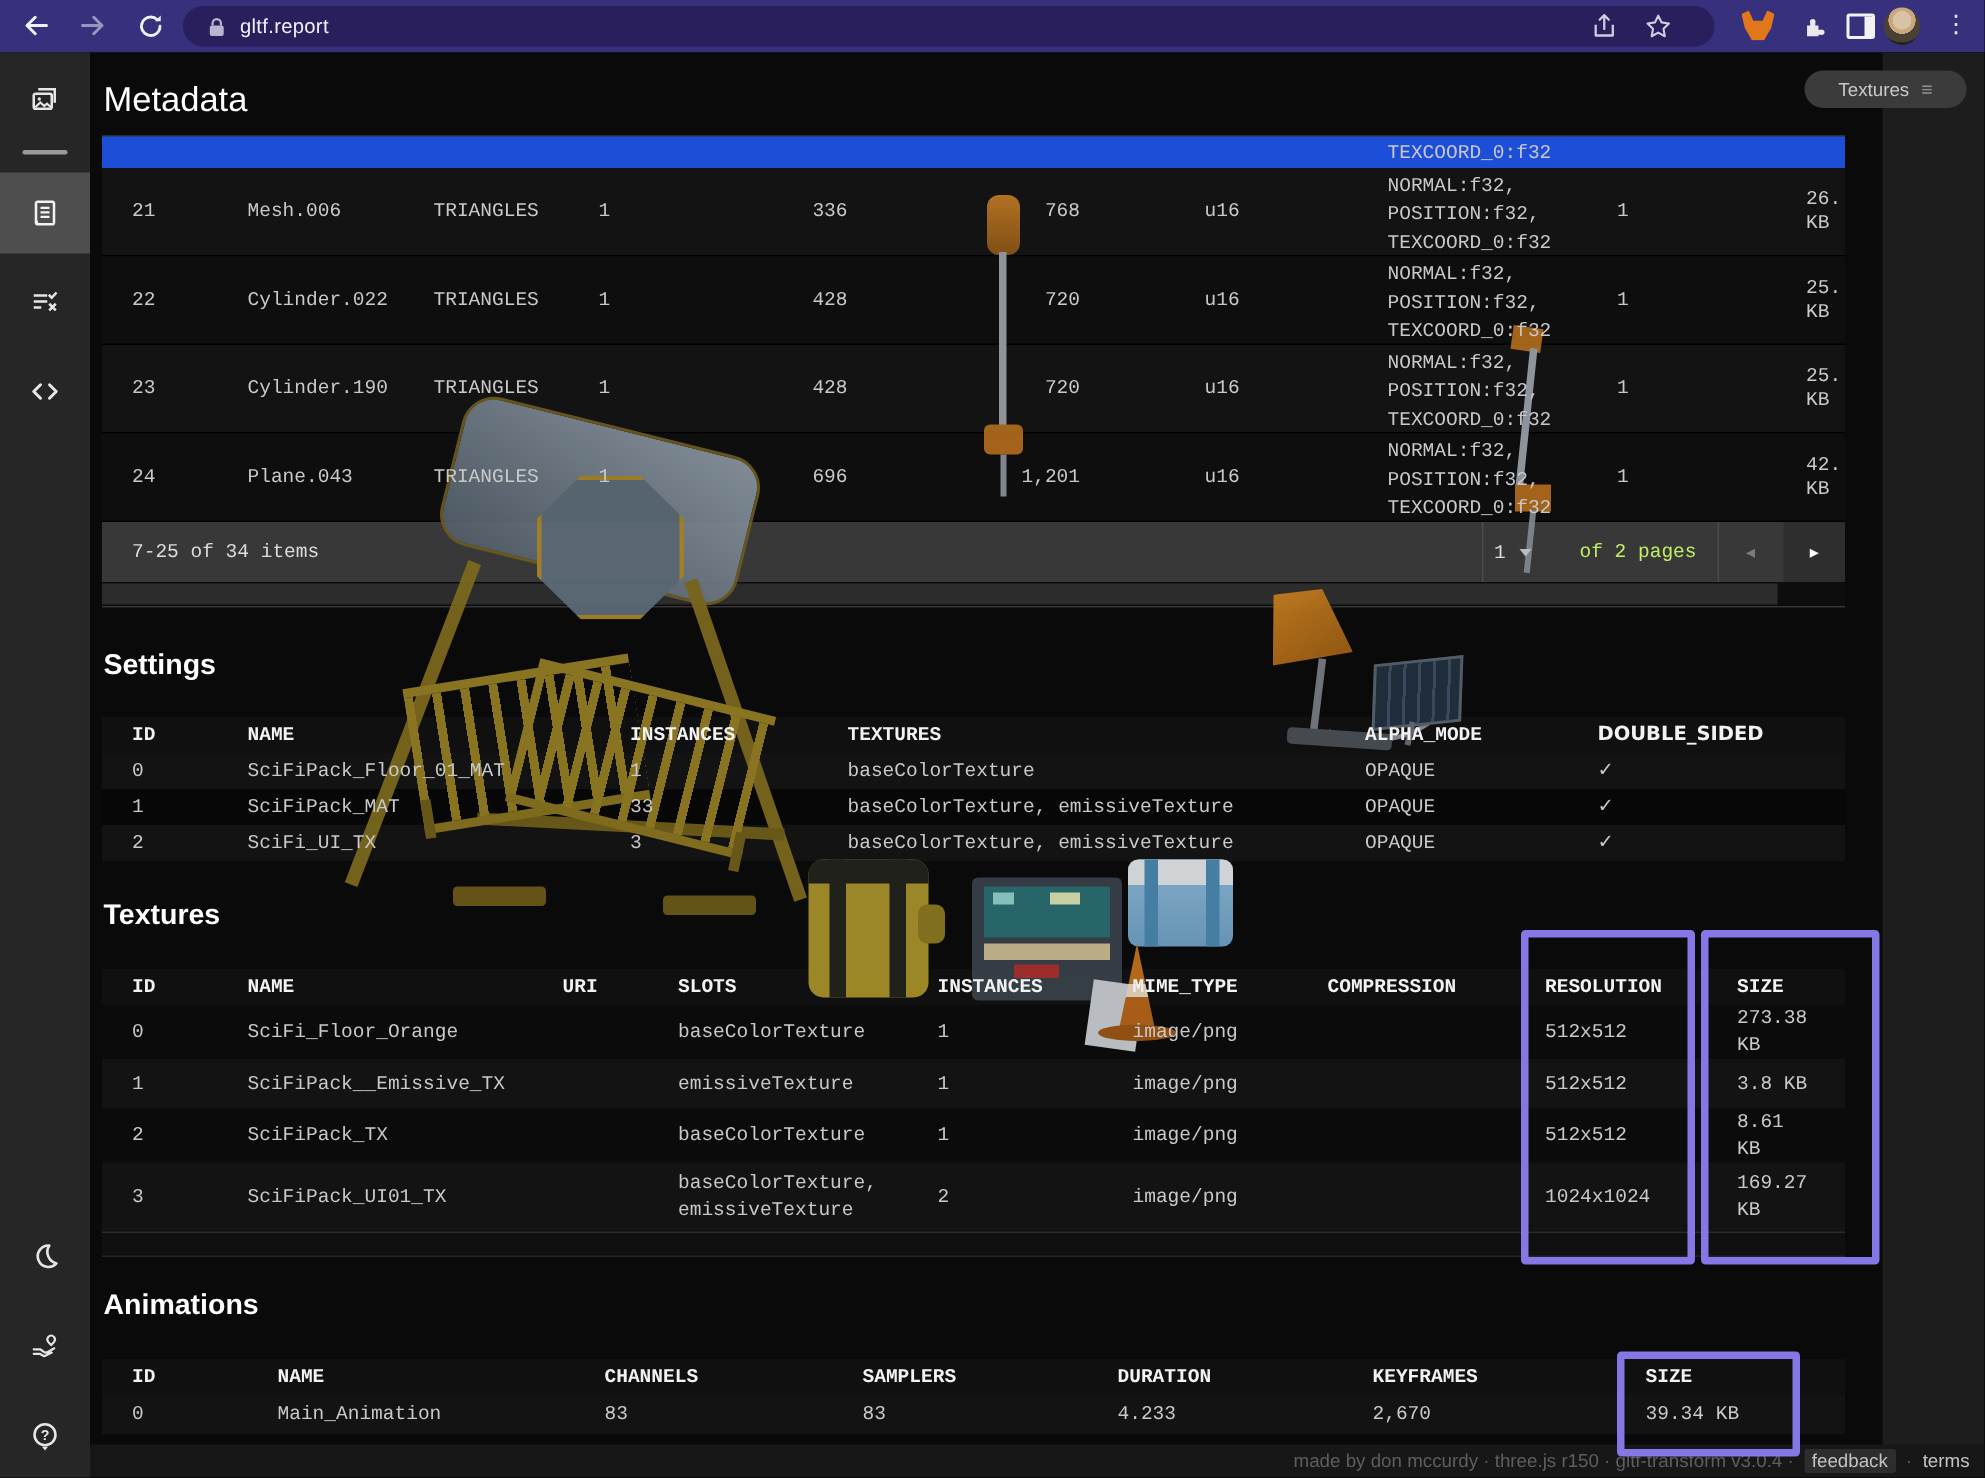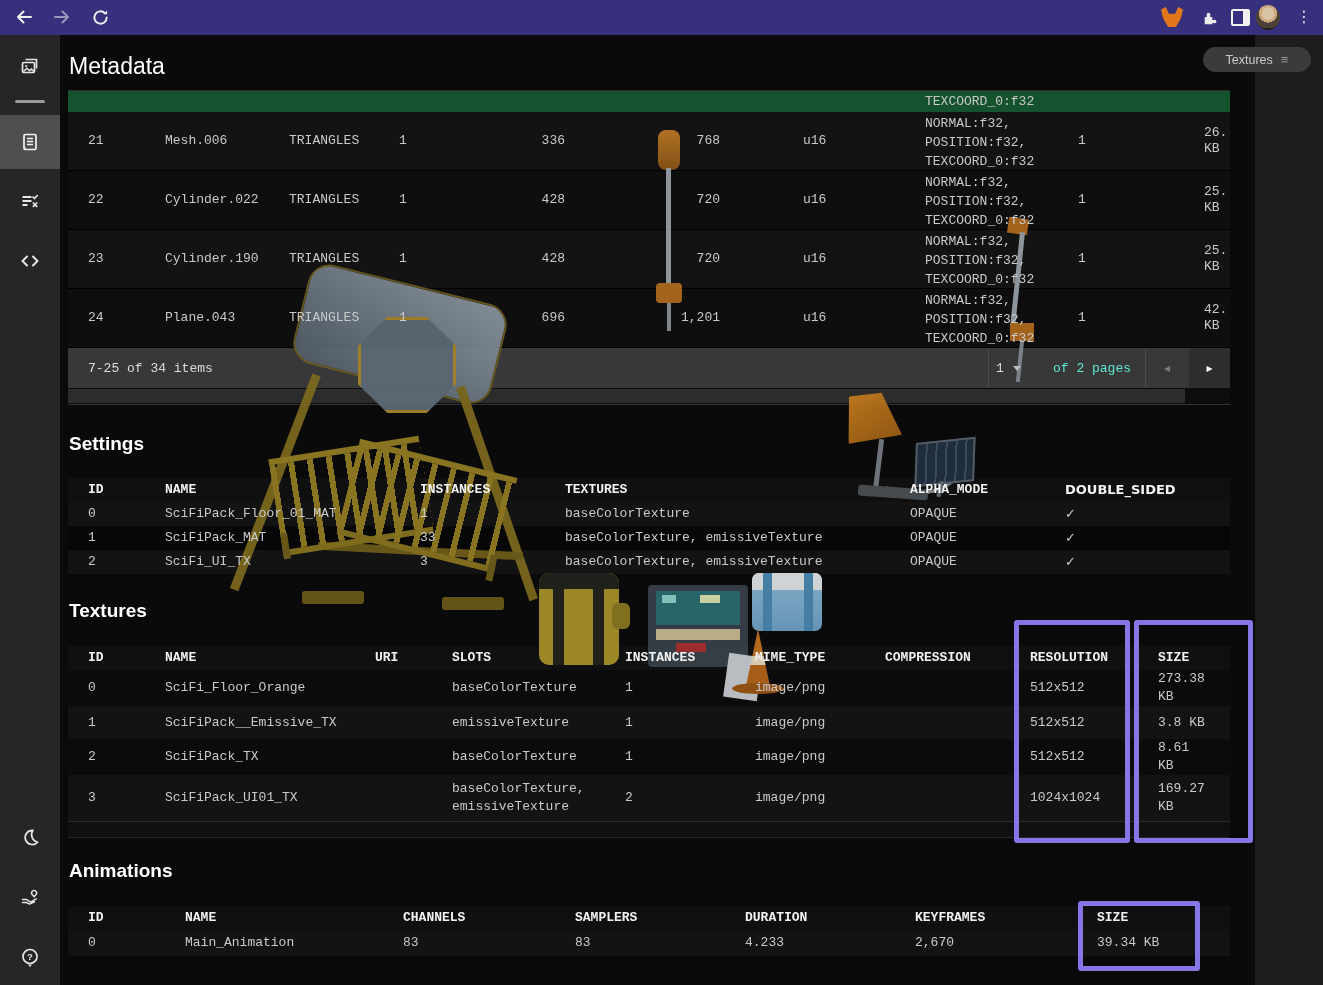--- a/index.html
+++ b/index.html
@@ -53,21 +53,21 @@
   .t-id{left:20px}.t-name{left:97px}.t-uri{left:307px}.t-slots{left:384px;width:145px;white-space:normal;line-height:18px;}
   .t-inst{left:557px}.t-mime{left:687px}.t-comp{left:817px}.t-res{left:962px}.t-size{left:1090px;width:52px;white-space:normal;line-height:18px;}
   
   .n-id{left:20px}.n-name{left:117px}.n-chan{left:335px}.n-samp{left:507px}.n-dur{left:677px}.n-keyf{left:847px}.n-size{left:1029px}
   
   #pagbar{position:absolute;left:8px;top:313px;width:1162px;height:40px;background:#383838;}
   #pagbar .lbl{position:absolute;left:20px;top:50%;transform:translateY(-50%);font-size:13px;color:#dcdcdc;z-index:6;}
   .pag-sep{position:absolute;top:0;width:1px;height:40px;background:#4b4b4b;}
   #page-select{position:absolute;left:928px;top:0;height:40px;display:flex;align-items:center;color:#dcdcdc;font-size:13px;z-index:6;}
   .chev{width:0;height:0;border-left:4px solid transparent;border-right:4px solid transparent;border-top:5px solid #bdbdbd;display:inline-block;margin-left:9px;}
-  #pages-lbl{position:absolute;left:985px;top:50%;transform:translateY(-50%);font-size:13px;color:#5eead4;z-index:6;}
+  #pages-lbl{position:absolute;left:985px;top:50%;transform:translateY(-50%);font-size:13px;color:#bef264;z-index:6;}
   #prev-btn{position:absolute;left:1077px;top:0;width:44px;height:40px;display:flex;align-items:center;justify-content:center;color:#7c7c7c;font-size:12px;z-index:6;font-family:"DejaVu Sans",sans-serif;}
   #next-btn{position:absolute;left:1121px;top:0;width:41px;height:40px;background:#2e2e2e;display:flex;align-items:center;justify-content:center;color:#fff;font-size:12px;z-index:6;font-family:"DejaVu Sans",sans-serif;}
   #hscroll{position:absolute;left:8px;top:353px;width:1162px;height:16px;background:#0d0d0d;border-bottom:1px solid #343434;}
   #hscroll .thumb{position:absolute;left:0;top:1px;width:1117px;height:14px;background:rgba(255,255,255,.13);}
   #tex-strip{position:absolute;left:8px;top:786px;width:1162px;height:15px;background:#101010;border-top:1px solid #2c2c2c;border-bottom:1px solid #242424;}
   
   .hl{position:absolute;border:5px solid #8577e6;border-radius:3px;z-index:8;pointer-events:none;}
   
   #footer{position:absolute;left:0;top:928px;width:1263px;height:22px;background:#171717;z-index:7;
     display:flex;align-items:center;justify-content:flex-end;gap:7px;padding-right:10px;box-sizing:border-box;font-size:12.5px;}
@@ -90,20 +90,40 @@
   <div class="tb-ic" style="left:50px">
     <svg width="20" height="20" viewBox="0 0 20 20">
         <path d="M3 10h13 M10.5 4.5 16 10l-5.5 5.5" stroke="#9a95bd" stroke-width="2" fill="none" stroke-linecap="round" stroke-linejoin="round"></path>
       </svg>
   </div>
   <div class="tb-ic" style="left:88px">
     <svg width="19" height="19" viewBox="0 0 20 20">
         <path d="M16.5 10a6.5 6.5 0 1 1-1.9-4.6" stroke="#f0f0f0" stroke-width="2" fill="none" stroke-linecap="round"></path>
         <path d="M17 2.5v4h-4z" fill="#f0f0f0"></path>
       </svg>
+  </div>
+  <div id="url-pill">
+    <span class="lock">
+      <svg width="13" height="14" viewBox="0 0 14 15">
+          <rect x="2" y="6.5" width="10" height="7.5" rx="1.5" fill="#b9b6cf"></rect>
+          <path d="M4 6.5V4.8a3 3 0 0 1 6 0v1.7" stroke="#b9b6cf" stroke-width="1.6" fill="none"></path>
+        </svg>
+    </span>
+    <span id="url-text">gltf.report</span>
+    <div class="pill-right" style="right:62px;top:1px;position:absolute">
+      <svg width="19" height="19" viewBox="0 0 20 20">
+          <path d="M4 9v7.5h12V9" stroke="#cfcce0" stroke-width="1.6" fill="none" stroke-linejoin="round"></path>
+          <path d="M10 12V2.8 M6.8 5.4 10 2.2l3.2 3.2" stroke="#cfcce0" stroke-width="1.6" fill="none" stroke-linecap="round" stroke-linejoin="round"></path>
+        </svg>
+    </div>
+    <div class="pill-right" style="right:26px;top:1px;position:absolute">
+      <svg width="19" height="19" viewBox="0 0 20 20">
+          <path d="M10 2.6l2.3 4.7 5.2.8-3.8 3.7.9 5.2L10 14.5 5.4 17l.9-5.2L2.5 8.1l5.2-.8z" stroke="#cfcce0" stroke-width="1.5" fill="none" stroke-linejoin="round"></path>
+        </svg>
+    </div>
   </div>
   <div class="tb-ic" style="left:1160px">
       <div id="fox"></div>
     </div>
   <div class="tb-ic" style="left:1196px">
     <svg width="19" height="19" viewBox="0 0 20 20">
         <path fill="#eaeaea" d="M6 17V9.5h2.2V7.8a2 2 0 1 1 3.6 0v1.7H14v3h1.6a1.9 1.9 0 1 1 0 3.4H14V17z"></path>
       </svg>
   </div>
   <div class="tb-ic" style="left:1228px">
@@ -224,21 +244,21 @@
     <div style="left:677px;top:594px;width:42px;height:60px;background:linear-gradient(180deg,#c2701c 0 45%,#e8d8c0 45% 60%,#b5651a 60%);clip-path:polygon(50% 0,80% 100%,20% 100%)"></div>
     <div style="left:672px;top:648px;width:52px;height:11px;background:#9c5614;border-radius:50%"></div>
   </div>
 
   <h1>Metadata</h1>
   <div id="settings-btn">
     <span>Textures</span>
     <span class="gl">≡</span>
   </div>
 
-  <div class="trow" style="top:55px;height:21px;background:#14532d;border-top:1px solid #2e2e2e;overflow:hidden">
+  <div class="trow" style="top:55px;height:21px;background:#1d4ed8;border-top:1px solid #2e2e2e;overflow:hidden">
     <span class="tc m-attr" style="top:1px;transform:none">TEXCOORD_0:f32</span>
   </div>
   <div class="trow" style="top:77px;height:58px;background:#131313;border-bottom:1px solid #000">
     <span class="tc m-id">21</span>
     <span class="tc m-name">Mesh.006</span>
     <span class="tc m-mode">TRIANGLES</span>
     <span class="tc m-prim">1</span>
     <span class="tc m-vert">336</span>
     <span class="tc m-idx">768</span>
     <span class="tc m-it">u16</span>
@@ -411,13 +431,19 @@
     <span class="tc n-id">0</span>
     <span class="tc n-name">Main_Animation</span>
     <span class="tc n-chan">83</span>
     <span class="tc n-samp">83</span>
     <span class="tc n-dur">4.233</span>
     <span class="tc n-keyf">2,670</span>
     <span class="tc n-size">39.34 KB</span>
   </div>
   <div class="hl" style="left:1018px;top:866px;width:112px;height:60px"></div>
 
+  <div id="footer">
+    <span class="mut">made by don mccurdy · three.js r150 · gltf-transform v3.0.4 ·</span>
+    <span class="lnk fb">feedback</span>
+    <span class="mut">·</span>
+    <span class="lnk">terms</span>
+  </div>
 </div>
 
 </body></html>

